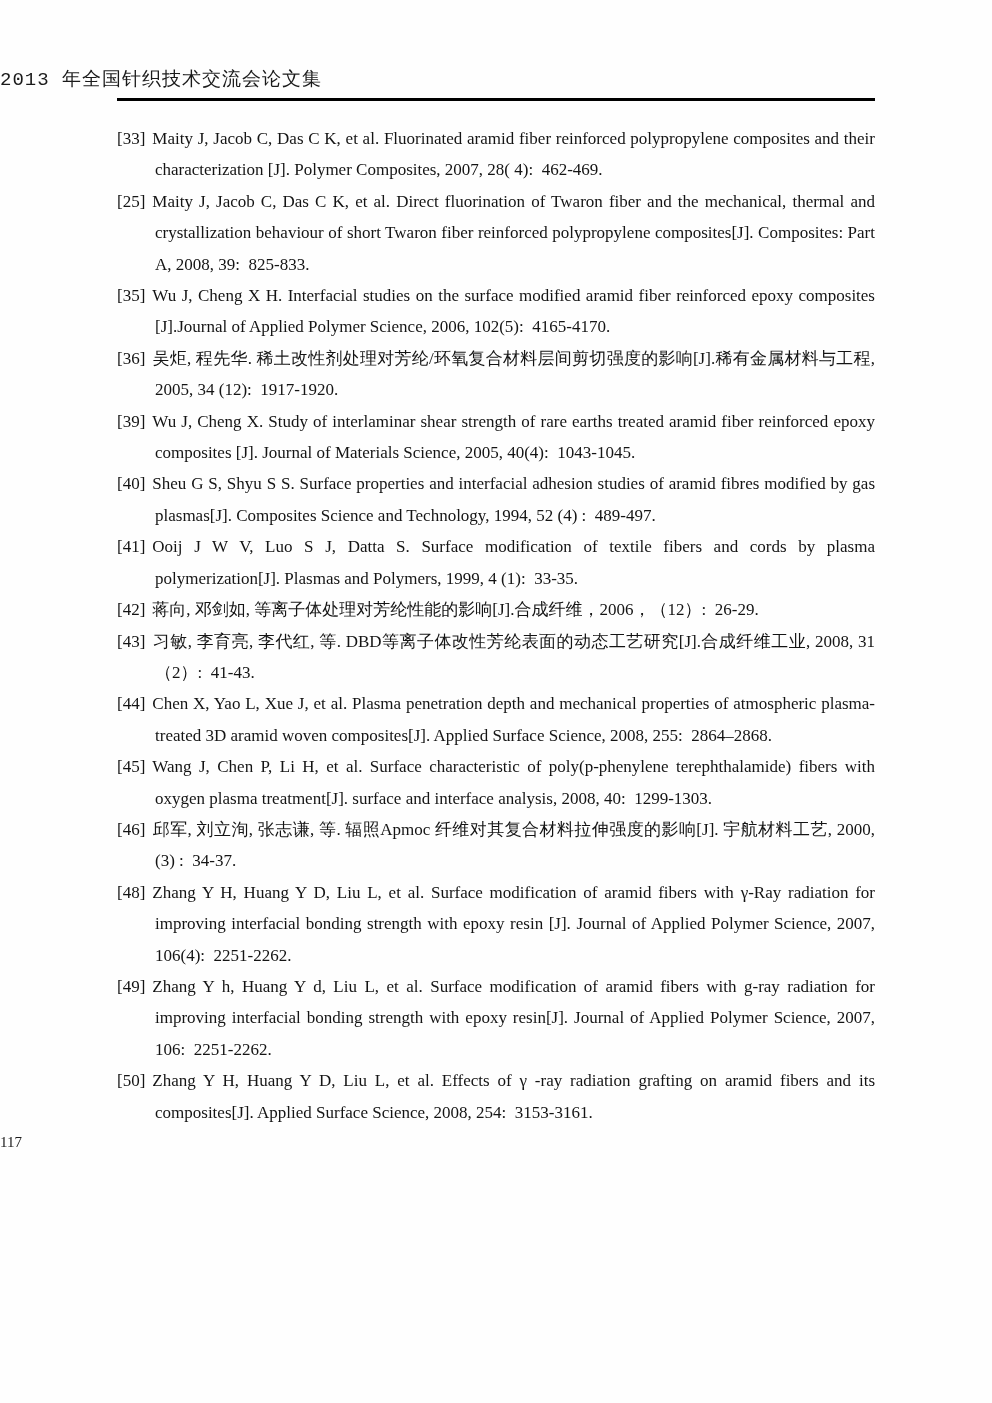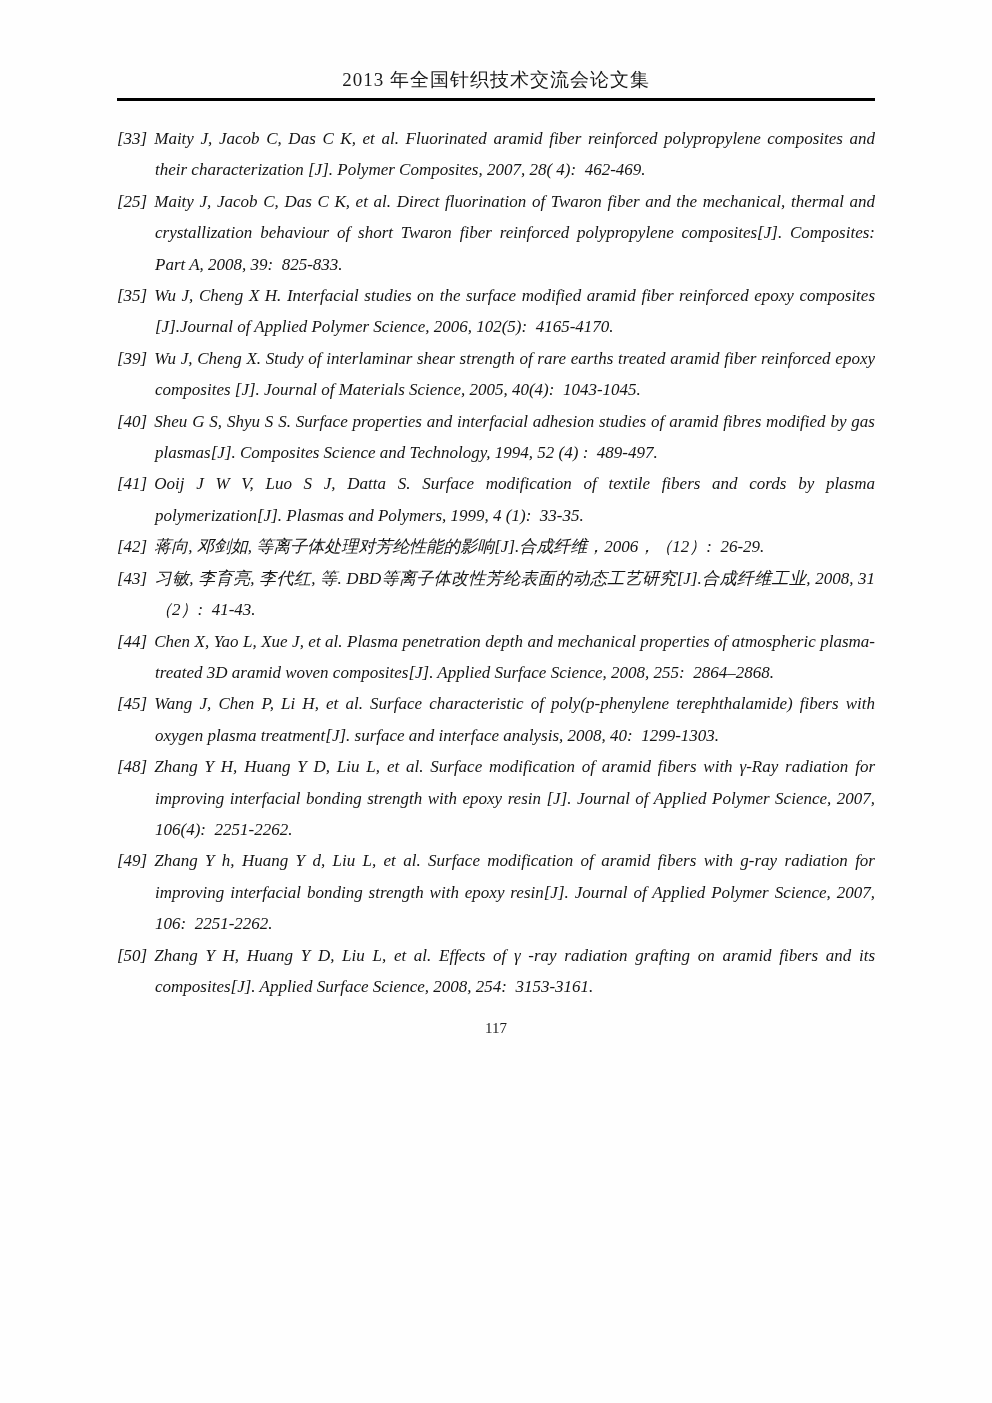--- a/index.html
+++ b/index.html
@@ -10,79 +10,80 @@
   .page {
     position: relative;
     width: 992px;
     height: 1403px;
     background: #fefefe;
     overflow: hidden;
     font-family: "Liberation Serif", "DejaVu Serif", serif;
     color: #141414;
   }
   .header-title {
-    text-align: center;
     font-size: 19px;
     line-height: 24px;
     letter-spacing: 1px;
     padding-top: 68px;
     color: #1a1a1a;
+    font-family: Liberation Mono, monospace;
   }
   .header-rule {
     width: 758px;
     margin: 6px auto 0 auto;
     border: none;
     border-top: 3px solid #000000;
     height: 0;
   }
   .refs {
     width: 758px;
     margin: 22px auto 0 auto;
   }
   .ref {
     font-size: 17px;
     line-height: 31.4px;
     text-align: justify;
     padding-left: 38px;
     text-indent: -38px;
-    font-style: italic;
   }
   .ref-label {
     padding-right: 7px;
     white-space: nowrap;
   }
   .page-number {
-    text-align: center;
+    text-align: left;
     font-size: 15px;
     line-height: 22px;
-    margin-top: 15px;
+    margin-top: 3px;
     color: #1a1a1a;
   }
 </style>
 </head>
 <body>
 
 <div class="page">
 
   <header>
     <div class="header-title">2013 年全国针织技术交流会论文集</div>
     <hr class="header-rule">
   </header>
 
   <main class="refs">
     <div class="ref"><span class="ref-label">[33]</span><span class="ref-text">Maity J, Jacob C, Das C K, et al. Fluorinated aramid fiber reinforced polypropylene composites and their characterization [J]. Polymer Composites, 2007, 28( 4): 462-469.</span></div>
     <div class="ref"><span class="ref-label">[25]</span><span class="ref-text">Maity J, Jacob C, Das C K, et al. Direct fluorination of Twaron fiber and the mechanical, thermal and crystallization behaviour of short Twaron fiber reinforced polypropylene composites[J]. Composites: Part A, 2008, 39: 825-833.</span></div>
     <div class="ref"><span class="ref-label">[35]</span><span class="ref-text">Wu J, Cheng X H. Interfacial studies on the surface modified aramid fiber reinforced epoxy composites [J].Journal of Applied Polymer Science, 2006, 102(5): 4165-4170.</span></div>
+    <div class="ref"><span class="ref-label">[36]</span><span class="ref-text">吴炬, 程先华. 稀土改性剂处理对芳纶/环氧复合材料层间剪切强度的影响[J].稀有金属材料与工程, 2005, 34 (12): 1917-1920.</span></div>
     <div class="ref"><span class="ref-label">[39]</span><span class="ref-text">Wu J, Cheng X. Study of interlaminar shear strength of rare earths treated aramid fiber reinforced epoxy composites [J]. Journal of Materials Science, 2005, 40(4): 1043-1045.</span></div>
     <div class="ref"><span class="ref-label">[40]</span><span class="ref-text">Sheu G S, Shyu S S. Surface properties and interfacial adhesion studies of aramid fibres modified by gas plasmas[J]. Composites Science and Technology, 1994, 52 (4) : 489-497.</span></div>
     <div class="ref"><span class="ref-label">[41]</span><span class="ref-text">Ooij J W V, Luo S J, Datta S. Surface modification of textile fibers and cords by plasma polymerization[J]. Plasmas and Polymers, 1999, 4 (1): 33-35.</span></div>
     <div class="ref"><span class="ref-label">[42]</span><span class="ref-text">蒋向, 邓剑如, 等离子体处理对芳纶性能的影响[J].合成纤维，2006，（12）: 26-29.</span></div>
     <div class="ref"><span class="ref-label">[43]</span><span class="ref-text">习敏, 李育亮, 李代红, 等. DBD等离子体改性芳纶表面的动态工艺研究[J].合成纤维工业, 2008, 31（2）: 41-43.</span></div>
     <div class="ref"><span class="ref-label">[44]</span><span class="ref-text">Chen X, Yao L, Xue J, et al. Plasma penetration depth and mechanical properties of atmospheric plasma-treated 3D aramid woven composites[J]. Applied Surface Science, 2008, 255: 2864–2868.</span></div>
     <div class="ref"><span class="ref-label">[45]</span><span class="ref-text">Wang J, Chen P, Li H, et al. Surface characteristic of poly(p-phenylene terephthalamide) fibers with oxygen plasma treatment[J]. surface and interface analysis, 2008, 40: 1299-1303.</span></div>
+    <div class="ref"><span class="ref-label">[46]</span><span class="ref-text">邱军, 刘立洵, 张志谦, 等. 辐照Apmoc 纤维对其复合材料拉伸强度的影响[J]. 宇航材料工艺, 2000, (3) : 34-37.</span></div>
     <div class="ref"><span class="ref-label">[48]</span><span class="ref-text">Zhang Y H, Huang Y D, Liu L, et al. Surface modification of aramid fibers with γ-Ray radiation for improving interfacial bonding strength with epoxy resin [J]. Journal of Applied Polymer Science, 2007, 106(4): 2251-2262.</span></div>
     <div class="ref"><span class="ref-label">[49]</span><span class="ref-text">Zhang Y h, Huang Y d, Liu L, et al. Surface modification of aramid fibers with g-ray radiation for improving interfacial bonding strength with epoxy resin[J]. Journal of Applied Polymer Science, 2007, 106: 2251-2262.</span></div>
     <div class="ref"><span class="ref-label">[50]</span><span class="ref-text">Zhang Y H, Huang Y D, Liu L, et al. Effects of γ -ray radiation grafting on aramid fibers and its composites[J]. Applied Surface Science, 2008, 254: 3153-3161.</span></div>
   </main>
 
   <footer>
     <div class="page-number">117</div>
   </footer>
 
 </div>

